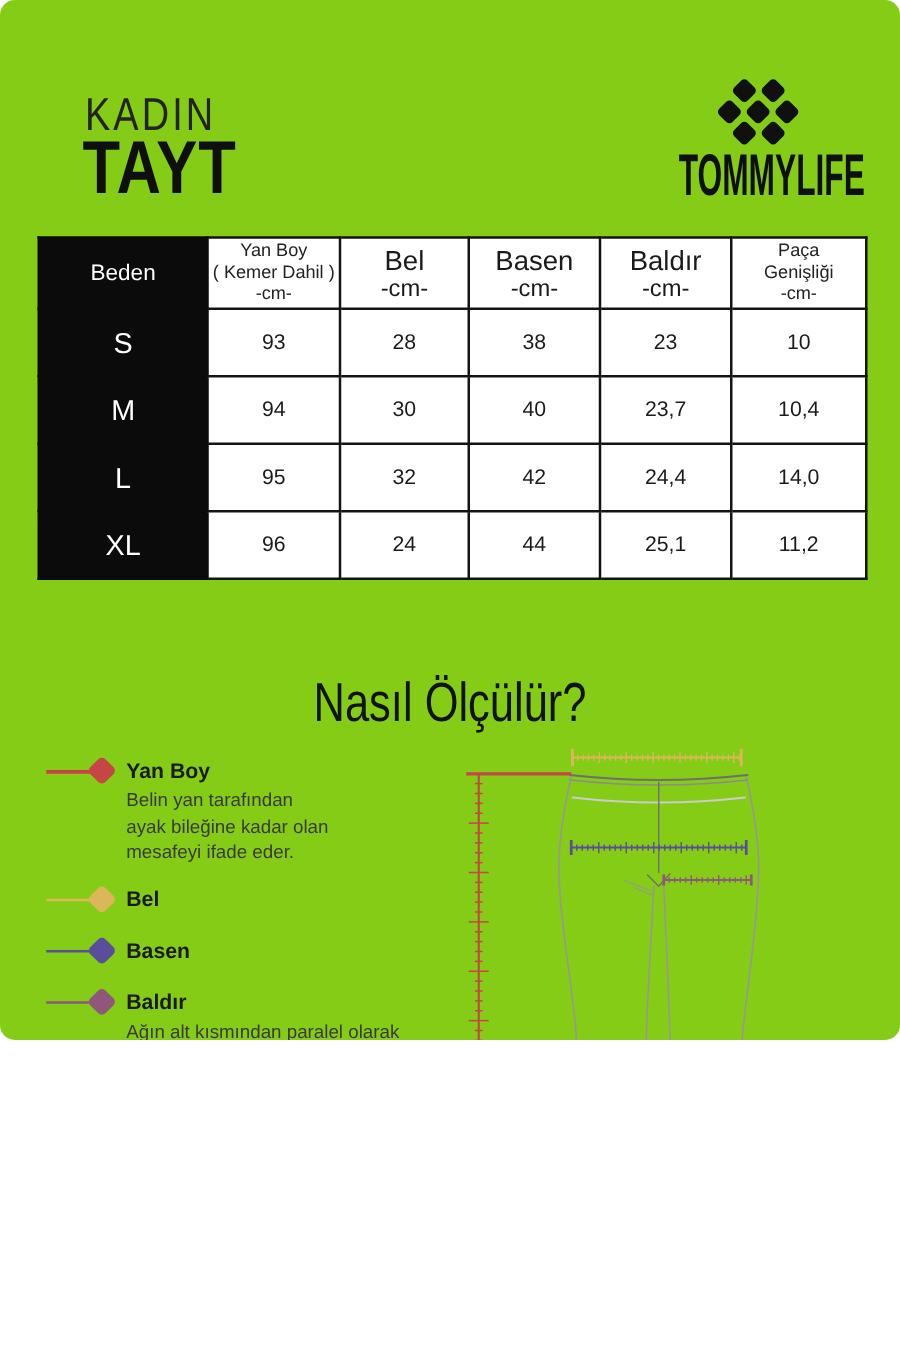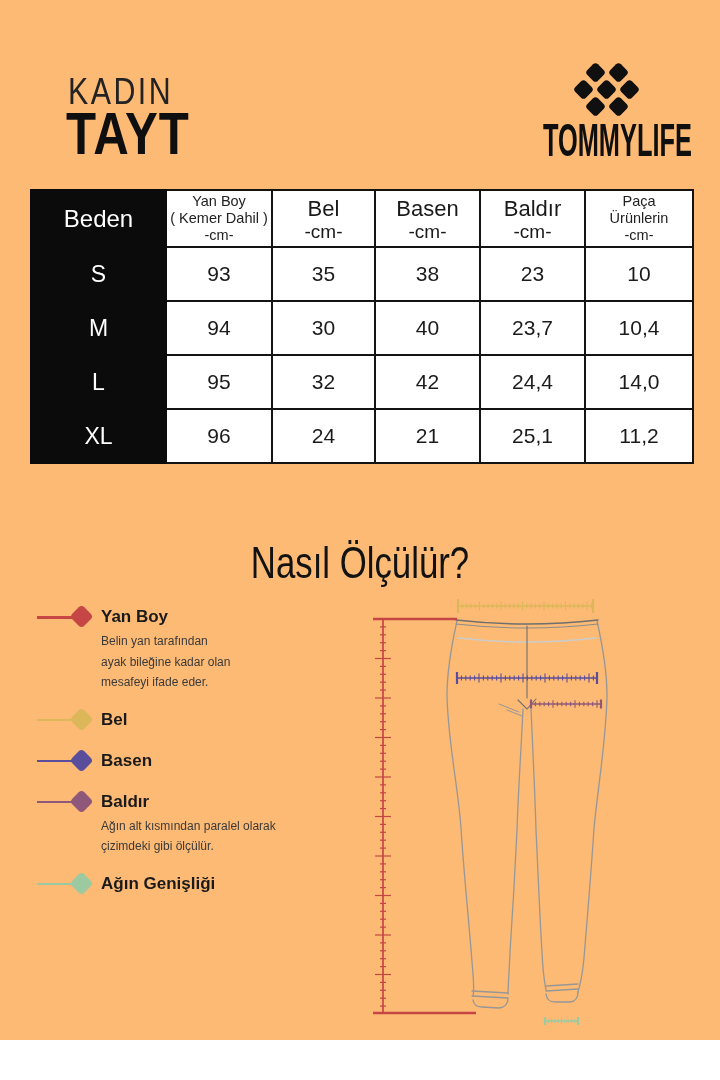--- a/index.html
+++ b/index.html
@@ -1,17 +1,17 @@
 <!DOCTYPE html>
 <html><head>
 <meta charset="utf-8">
 <style>
   html,body{margin:0;padding:0;background:#ffffff;}
-  .canvas{position:relative;width:720px;height:1040px;background:#fdba74;overflow:hidden;
-          font-family:"Liberation Sans",sans-serif;color:#161616;}
+  .canvas{position:relative;width:720px;height:832px;background:#84cc16;overflow:hidden;
+          font-family:"Liberation Sans",sans-serif;color:#161616;border-radius:12px;}
 
   
   .kadin{position:absolute;left:68px;top:74px;font-size:37px;font-weight:400;letter-spacing:3px;
          transform:scaleX(.82);transform-origin:left top;color:#232323;line-height:36px;}
   .tayt{position:absolute;left:66px;top:108px;font-size:60px;font-weight:700;letter-spacing:1px;
         transform:scaleX(.82);transform-origin:left top;color:#0f0f0f;line-height:52px;}
   .logo-mark{position:absolute;left:575px;top:57px;width:85px;height:66px;}
   .logo-mark span{position:absolute;width:15px;height:15px;background:#101010;border-radius:3.5px;
                   transform:rotate(45deg);}
   .d1{left:12.5px;top:7.5px;} .d2{left:35.5px;top:7.5px;}
@@ -20,40 +20,40 @@
   .brand-name{position:absolute;right:28px;top:117px;font-size:47px;font-weight:700;line-height:46px;
               transform:scaleX(.54);transform-origin:right top;color:#0f0f0f;white-space:nowrap;}
 
   
   .size-table{position:absolute;left:30px;top:189px;border-collapse:collapse;table-layout:fixed;}
   .size-table td,.size-table th{border:2px solid #141414;text-align:center;vertical-align:middle;
                                 padding:0;background:#fff;font-weight:400;}
   .size-table .beden-col{background:#0b0b0b;color:#ffffff;border-color:#0b0b0b;border-bottom-color:#0b0b0b;}
   .size-table tr.head th{height:55px;}
   .size-table tr.r{height:54px;}
-  .corner{font-size:24px;}
+  .corner{font-size:18px;}
   .h-line{display:block;line-height:17px;font-size:14.5px;color:#222;}
   .h-title{display:block;line-height:25px;font-size:22px;color:#1a1a1a;}
   .h-unit{display:block;line-height:21px;font-size:19px;color:#1a1a1a;}
   .size-cell{font-size:23px;}
-  .val{font-size:21px;color:#1b1b1b;}
+  .val{font-size:17px;color:#1b1b1b;}
 
   
   .how-title{position:absolute;left:0;top:538px;width:720px;text-align:center;font-size:44px;
              font-weight:400;letter-spacing:0;transform:scaleX(.79);transform-origin:center top;
              color:#121212;}
 
   .legend{position:absolute;left:37px;top:606px;width:330px;}
   .legend-item{display:flex;margin-bottom:16px;}
   .legend-marker{position:relative;width:64px;height:25px;flex:none;}
   .legend-line{position:absolute;left:0;top:10px;width:47px;height:2.6px;}
   .legend-diamond{position:absolute;left:36px;top:2px;width:17px;height:17px;border-radius:4px;
                   transform:rotate(45deg);}
   .legend-title{font-size:17px;font-weight:700;color:#1a1a1a;line-height:22px;margin-bottom:3px;}
-  .legend-desc{font-size:12px;color:#3a3a3a;line-height:20.5px;white-space:pre-line;}
+  .legend-desc{font-size:15px;color:#3a3a3a;line-height:20.5px;white-space:pre-line;}
 
   
   .diagram{position:absolute;left:360px;top:590px;width:360px;height:490px;}
 </style>
 </head>
 <body>
 
 <div class="canvas">
 
   <div class="kadin">KADIN</div>
@@ -93,28 +93,28 @@
       <th>
         <span class="h-title">Basen</span>
         <span class="h-unit">-cm-</span>
       </th>
       <th>
         <span class="h-title">Baldır</span>
         <span class="h-unit">-cm-</span>
       </th>
       <th>
         <span class="h-line">Paça</span>
-        <span class="h-line">Ürünlerin</span>
+        <span class="h-line">Genişliği</span>
         <span class="h-line">-cm-</span>
       </th>
     </tr>
     <tr class="r">
       <td class="beden-col size-cell">S</td>
       <td class="val">93</td>
-      <td class="val">35</td>
+      <td class="val">28</td>
       <td class="val">38</td>
       <td class="val">23</td>
       <td class="val">10</td>
     </tr>
     <tr class="r">
       <td class="beden-col size-cell">M</td>
       <td class="val">94</td>
       <td class="val">30</td>
       <td class="val">40</td>
       <td class="val">23,7</td>
@@ -125,21 +125,21 @@
       <td class="val">95</td>
       <td class="val">32</td>
       <td class="val">42</td>
       <td class="val">24,4</td>
       <td class="val">14,0</td>
     </tr>
     <tr class="r">
       <td class="beden-col size-cell">XL</td>
       <td class="val">96</td>
       <td class="val">24</td>
-      <td class="val">21</td>
+      <td class="val">44</td>
       <td class="val">25,1</td>
       <td class="val">11,2</td>
     </tr>
   </tbody>
     </table>
 
   <div class="how-title">Nasıl Ölçülür?</div>
 
   <div class="legend">
     <div class="legend-item">

